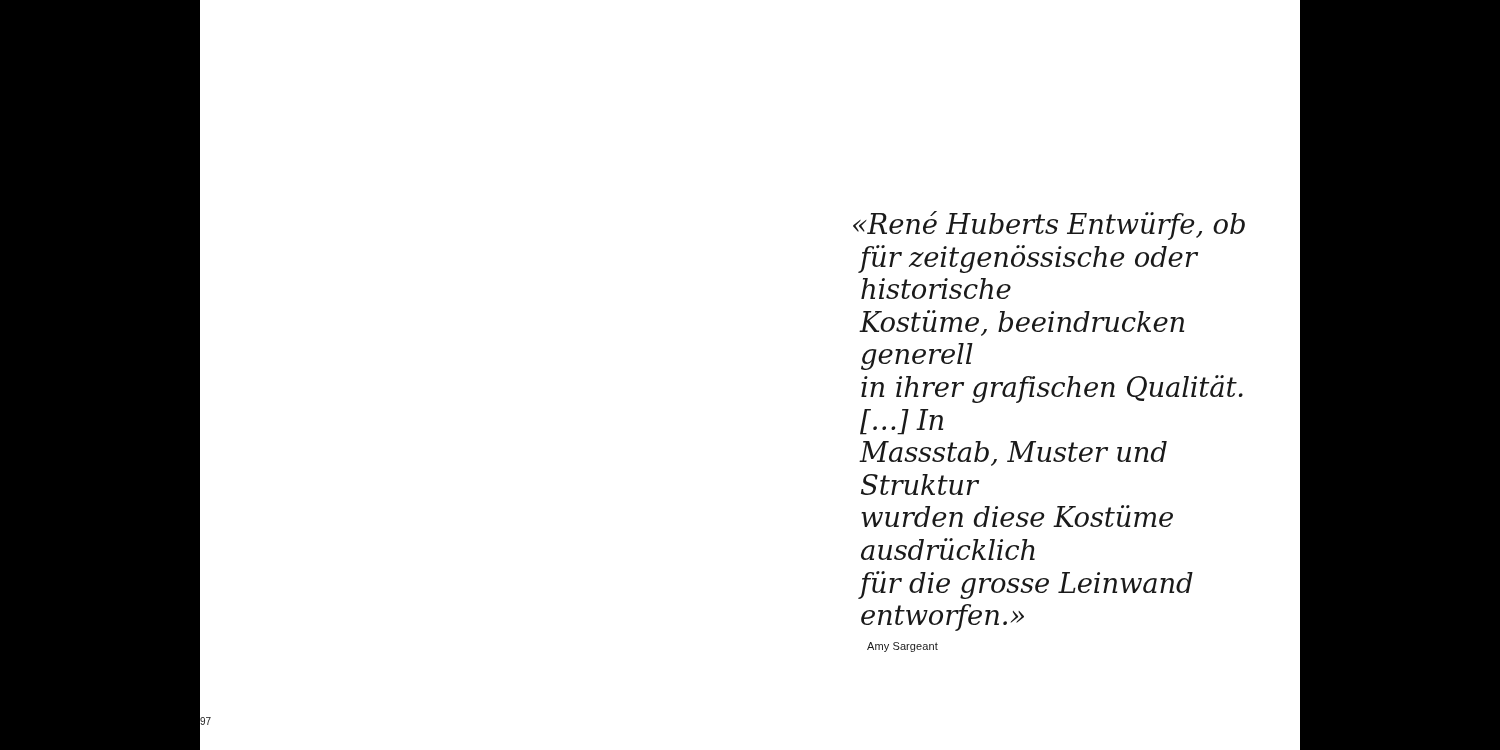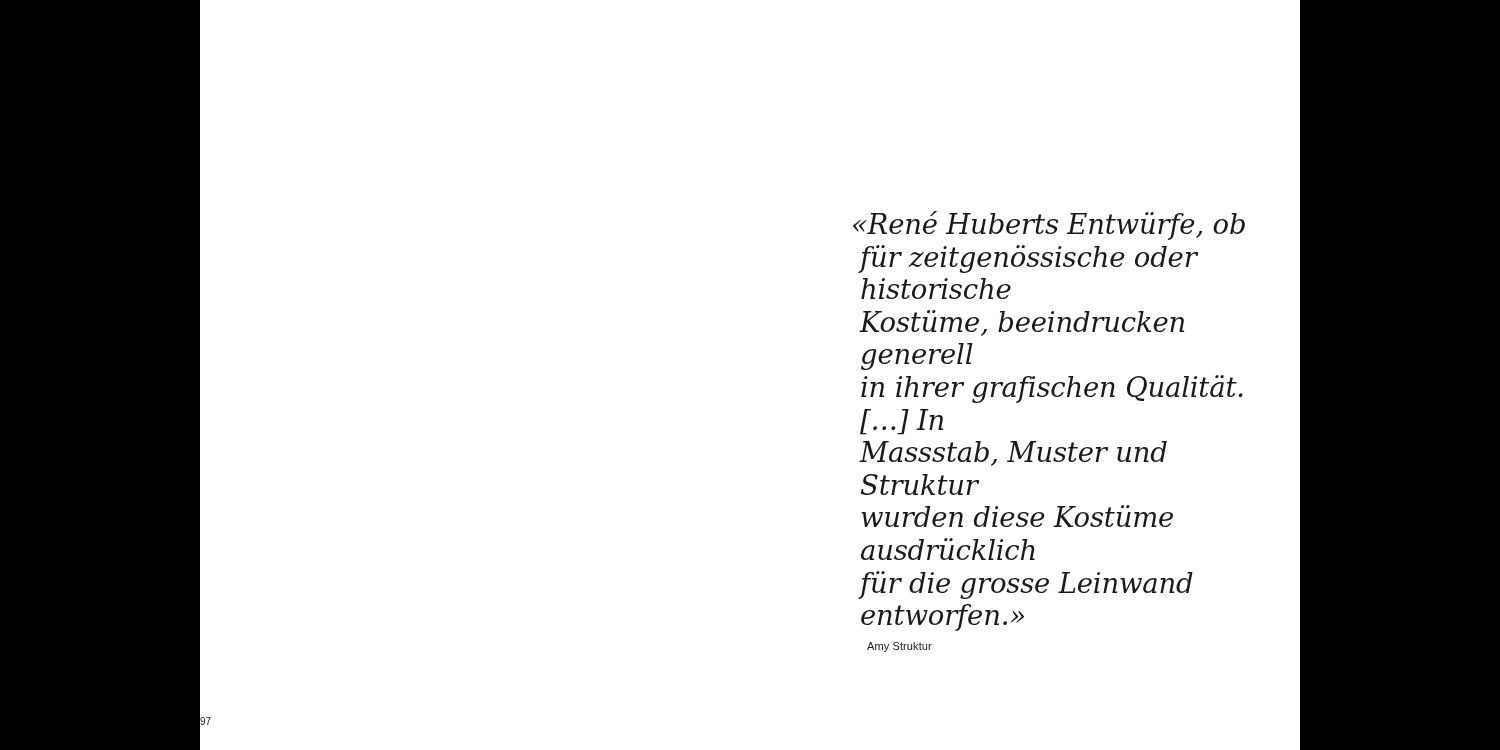--- a/index.html
+++ b/index.html
@@ -79,19 +79,19 @@
     <div class="page-spread-gutter"></div>
 
     <blockquote class="quote-block">
       <p class="quote-text">«René Huberts Entwürfe, ob
 für zeitgenössische oder historische
 Kostüme, beeindrucken generell
 in ihrer grafischen Qualität. […] In
 Massstab, Muster und Struktur
 wurden diese Kostüme ausdrücklich
 für die grosse Leinwand entworfen.»</p>
-      <p class="quote-attrib">Amy Struktur</p>
+      <p class="quote-attrib">Amy Sargeant</p>
     </blockquote>
 
     <div class="folio">97</div>
 
   </div>
 </div>
 
 </body></html>

